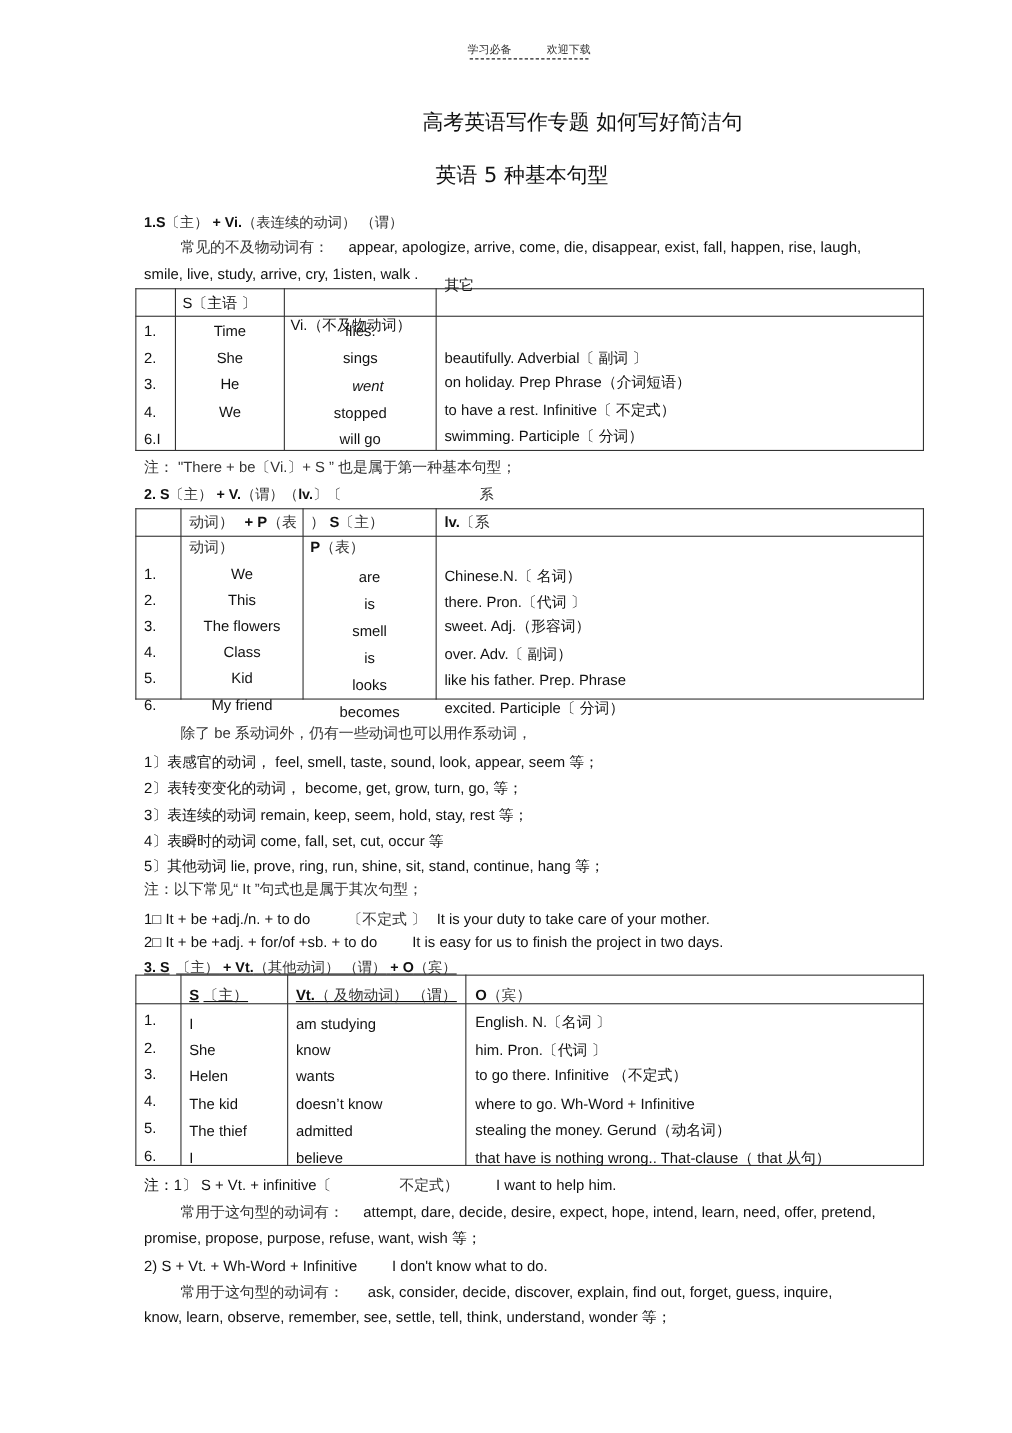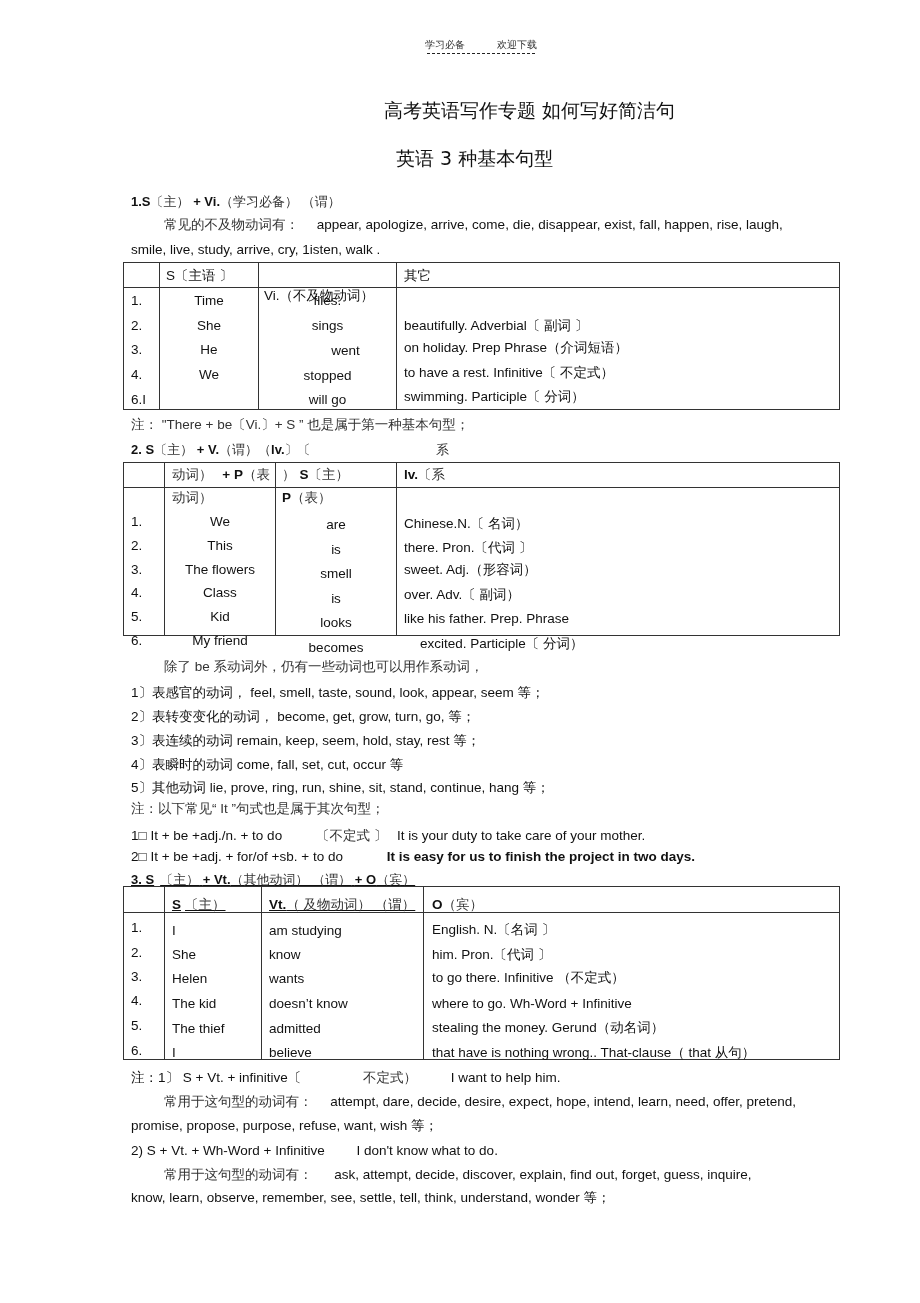--- a/index.html
+++ b/index.html
@@ -18,62 +18,62 @@
   .c { text-align: center; }
 </style>
 </head>
 <body>
 
 <div class="abs hdr" style="left:425px; top:38px;">学习必备</div>
 <div class="abs hdr" style="left:497px; top:38px;">欢迎下载</div>
 <div class="hdr-line"></div>
 
 <div class="abs title" style="left:348px; top:98px;margin-left:36px;">高考英语写作专题     如何写好简洁句</div>
-<div class="abs title" style="left:396px; top:146px;">英语  3 种基本句型</div>
+<div class="abs title" style="left:396px; top:146px;">英语  5 种基本句型</div>
 
 <div class="abs sec" style="left:131px; top:193px;">
   <b>1.S</b><span class="cjk">〔主）</span>
-  <b>+ Vi.</b><span class="cjk">（学习必备）  （谓）</span>
+  <b>+ Vi.</b><span class="cjk">（表连续的动词）  （谓）</span>
 </div>
 <div class="abs txt" style="left:164px; top:216px;">
   <span class="cjk">常见的不及物动词有：</span>
   <span style="margin-left:14px;">appear, apologize, arrive, come, die, disappear, exist, fall, happen, rise, laugh,</span>
 </div>
 <div class="abs txt" style="left:131px; top:242px;">smile, live, study,  arrive,   cry, 1isten, walk  .</div>
 
 <div>
   <div class="tbl-line" style="left:123px; top:262px; width:717px; height:1px;"></div>
   <div class="tbl-line" style="left:123px; top:287px; width:717px; height:1px;"></div>
   <div class="tbl-line" style="left:123px; top:409px; width:717px; height:1px;"></div>
   <div class="tbl-line" style="left:123px; top:262px; width:1px; height:148px;"></div>
   <div class="tbl-line" style="left:159px; top:262px; width:1px; height:148px;"></div>
   <div class="tbl-line" style="left:258px; top:262px; width:1px; height:148px;"></div>
   <div class="tbl-line" style="left:396px; top:262px; width:1px; height:148px;"></div>
   <div class="tbl-line" style="left:839px; top:262px; width:1px; height:148px;"></div>
 
   <div class="cell" style="left:166px; top:267px;">S〔主语  〕</div>
   <div class="cell" style="left:264px; top:267px;margin-top:20px;">Vi.（不及物动词）</div>
-  <div class="cell" style="left:404px; top:267px;">其它</div>
+  <div class="cell" style="left:404px; top:251px;">其它</div>
 
   <div>
     <div class="cell" style="left:131px; top:293px;">1.</div>
     <div class="cell c" style="left:160px; width:98px; top:293px;">Time</div>
     <div class="cell c" style="left:259px; width:137px; top:293px;">flies.</div>
     <div class="cell" style="left:404px; top:293px;"></div>
   </div>
   <div>
     <div class="cell" style="left:131px; top:318px;">2.</div>
     <div class="cell c" style="left:160px; width:98px; top:318px;">She</div>
     <div class="cell c" style="left:259px; width:137px; top:318px;">sings</div>
     <div class="cell" style="left:404px; top:317px;">beautifully.     Adverbial〔  副词  〕</div>
   </div>
   <div>
     <div class="cell" style="left:131px; top:342px;">3.</div>
     <div class="cell c" style="left:160px; width:98px; top:342px;">He</div>
-    <div class="cell c" style="left:277px; width:137px; top:343px;">went</div>
+    <div class="cell c" style="left:266px; width:137px; top:343px;font-style:italic;">went</div>
     <div class="cell" style="left:404px; top:339px;">on holiday.     Prep Phrase（介词短语）</div>
   </div>
   <div>
     <div class="cell" style="left:131px; top:367px;">4.</div>
     <div class="cell c" style="left:160px; width:98px; top:367px;">We</div>
     <div class="cell c" style="left:259px; width:137px; top:368px;">stopped</div>
     <div class="cell" style="left:404px; top:364px;">to have a rest.     Infinitive〔  不定式）</div>
   </div>
   <div>
     <div class="cell" style="left:131px; top:392px;">6.I</div>
@@ -143,40 +143,40 @@
   <div>
     <div class="cell" style="left:131px; top:609px;">5.</div>
     <div class="cell c" style="left:165px; width:110px; top:609px;">Kid</div>
     <div class="cell c" style="left:276px; width:120px; top:615px;">looks</div>
     <div class="cell" style="left:404px; top:611px;">like his father.      Prep. Phrase</div>
   </div>
   <div>
     <div class="cell" style="left:131px; top:633px;">6.</div>
     <div class="cell c" style="left:165px; width:110px; top:633px;">My friend</div>
     <div class="cell c" style="left:276px; width:120px; top:640px;">becomes</div>
-    <div class="cell" style="left:420px; top:635px;">excited.     Participle〔  分词）</div>
+    <div class="cell" style="left:404px; top:635px;">excited.     Participle〔  分词）</div>
   </div>
 </div>
 
 <div class="abs txt cjk" style="left:164px; top:658px;">除了  be  系动词外，仍有一些动词也可以用作系动词，</div>
 <div class="abs txt" style="left:131px; top:684px;">1〕表感官的动词，   feel, smell, taste, sound, look, appear, seem  等；</div>
 <div class="abs txt" style="left:131px; top:708px;">2〕表转变变化的动词，    become, get, grow, turn, go, 等；</div>
 <div class="abs txt" style="left:131px; top:732px;">3〕表连续的动词   remain, keep, seem, hold, stay, rest 等；</div>
 <div class="abs txt" style="left:131px; top:756px;">4〕表瞬时的动词   come, fall, set, cut, occur  等</div>
 <div class="abs txt" style="left:131px; top:779px;">5〕其他动词 lie, prove, ring, run, shine, sit, stand, continue, hang    等；</div>
 <div class="abs txt cjk" style="left:131px; top:800px;">注：以下常见“    It     ”句式也是属于其次句型；</div>
 
 <div class="abs txt" style="left:131px; top:827px;">
   <span>1□  It + be +adj./n. + to do</span>
   <span class="cjk" style="margin-left:30px;">〔不定式  〕</span>
   <span style="margin-left:6px;">It is your duty to take care of your mother.</span>
 </div>
 <div class="abs txt" style="left:131px; top:849px;">
   <span>2□  It + be +adj. + for/of +sb. + to do</span>
-  <span style="margin-left:40px;font-weight:bold;">It is easy for us to finish the project in two days.</span>
+  <span style="margin-left:28px;">It is easy for us to finish the project in two days.</span>
 </div>
 
 <div class="abs sec" style="left:131px; top:871px; text-decoration: underline;">
   <b>3. S</b><span class="cjk" style="margin-left:6px;">〔主）</span>
   <b>+ Vt.</b><span class="cjk">（其他动词）  （谓）</span>
   <b>+ O</b><span class="cjk">（宾）</span>
 </div>
 
 <div>
   <div class="tbl-line" style="left:123px; top:886px; width:717px; height:1px;"></div>
@@ -246,15 +246,15 @@
   <span style="margin-left:14px;">attempt, dare, decide, desire, expect, hope, intend, learn, need, offer, pretend,</span>
 </div>
 <div class="abs txt" style="left:131px; top:1117px;">promise, propose, purpose, refuse, want, wish  等；</div>
 
 <div class="abs txt" style="left:131px; top:1143px;">
   <span>2) S + Vt. + Wh-Word + Infinitive</span>
   <span style="margin-left:28px;">I don't know what to do.</span>
 </div>
 <div class="abs txt" style="left:164px; top:1166px;">
   <span class="cjk">常用于这句型的动词有：</span>
-  <span style="margin-left:18px;">ask, attempt, decide, discover, explain, find out, forget, guess, inquire,</span>
+  <span style="margin-left:18px;">ask, consider, decide, discover, explain, find out, forget, guess, inquire,</span>
 </div>
 <div class="abs txt" style="left:131px; top:1189px;">know, learn, observe, remember, see, settle, tell, think, understand, wonder  等；</div>
 
 </body></html>

